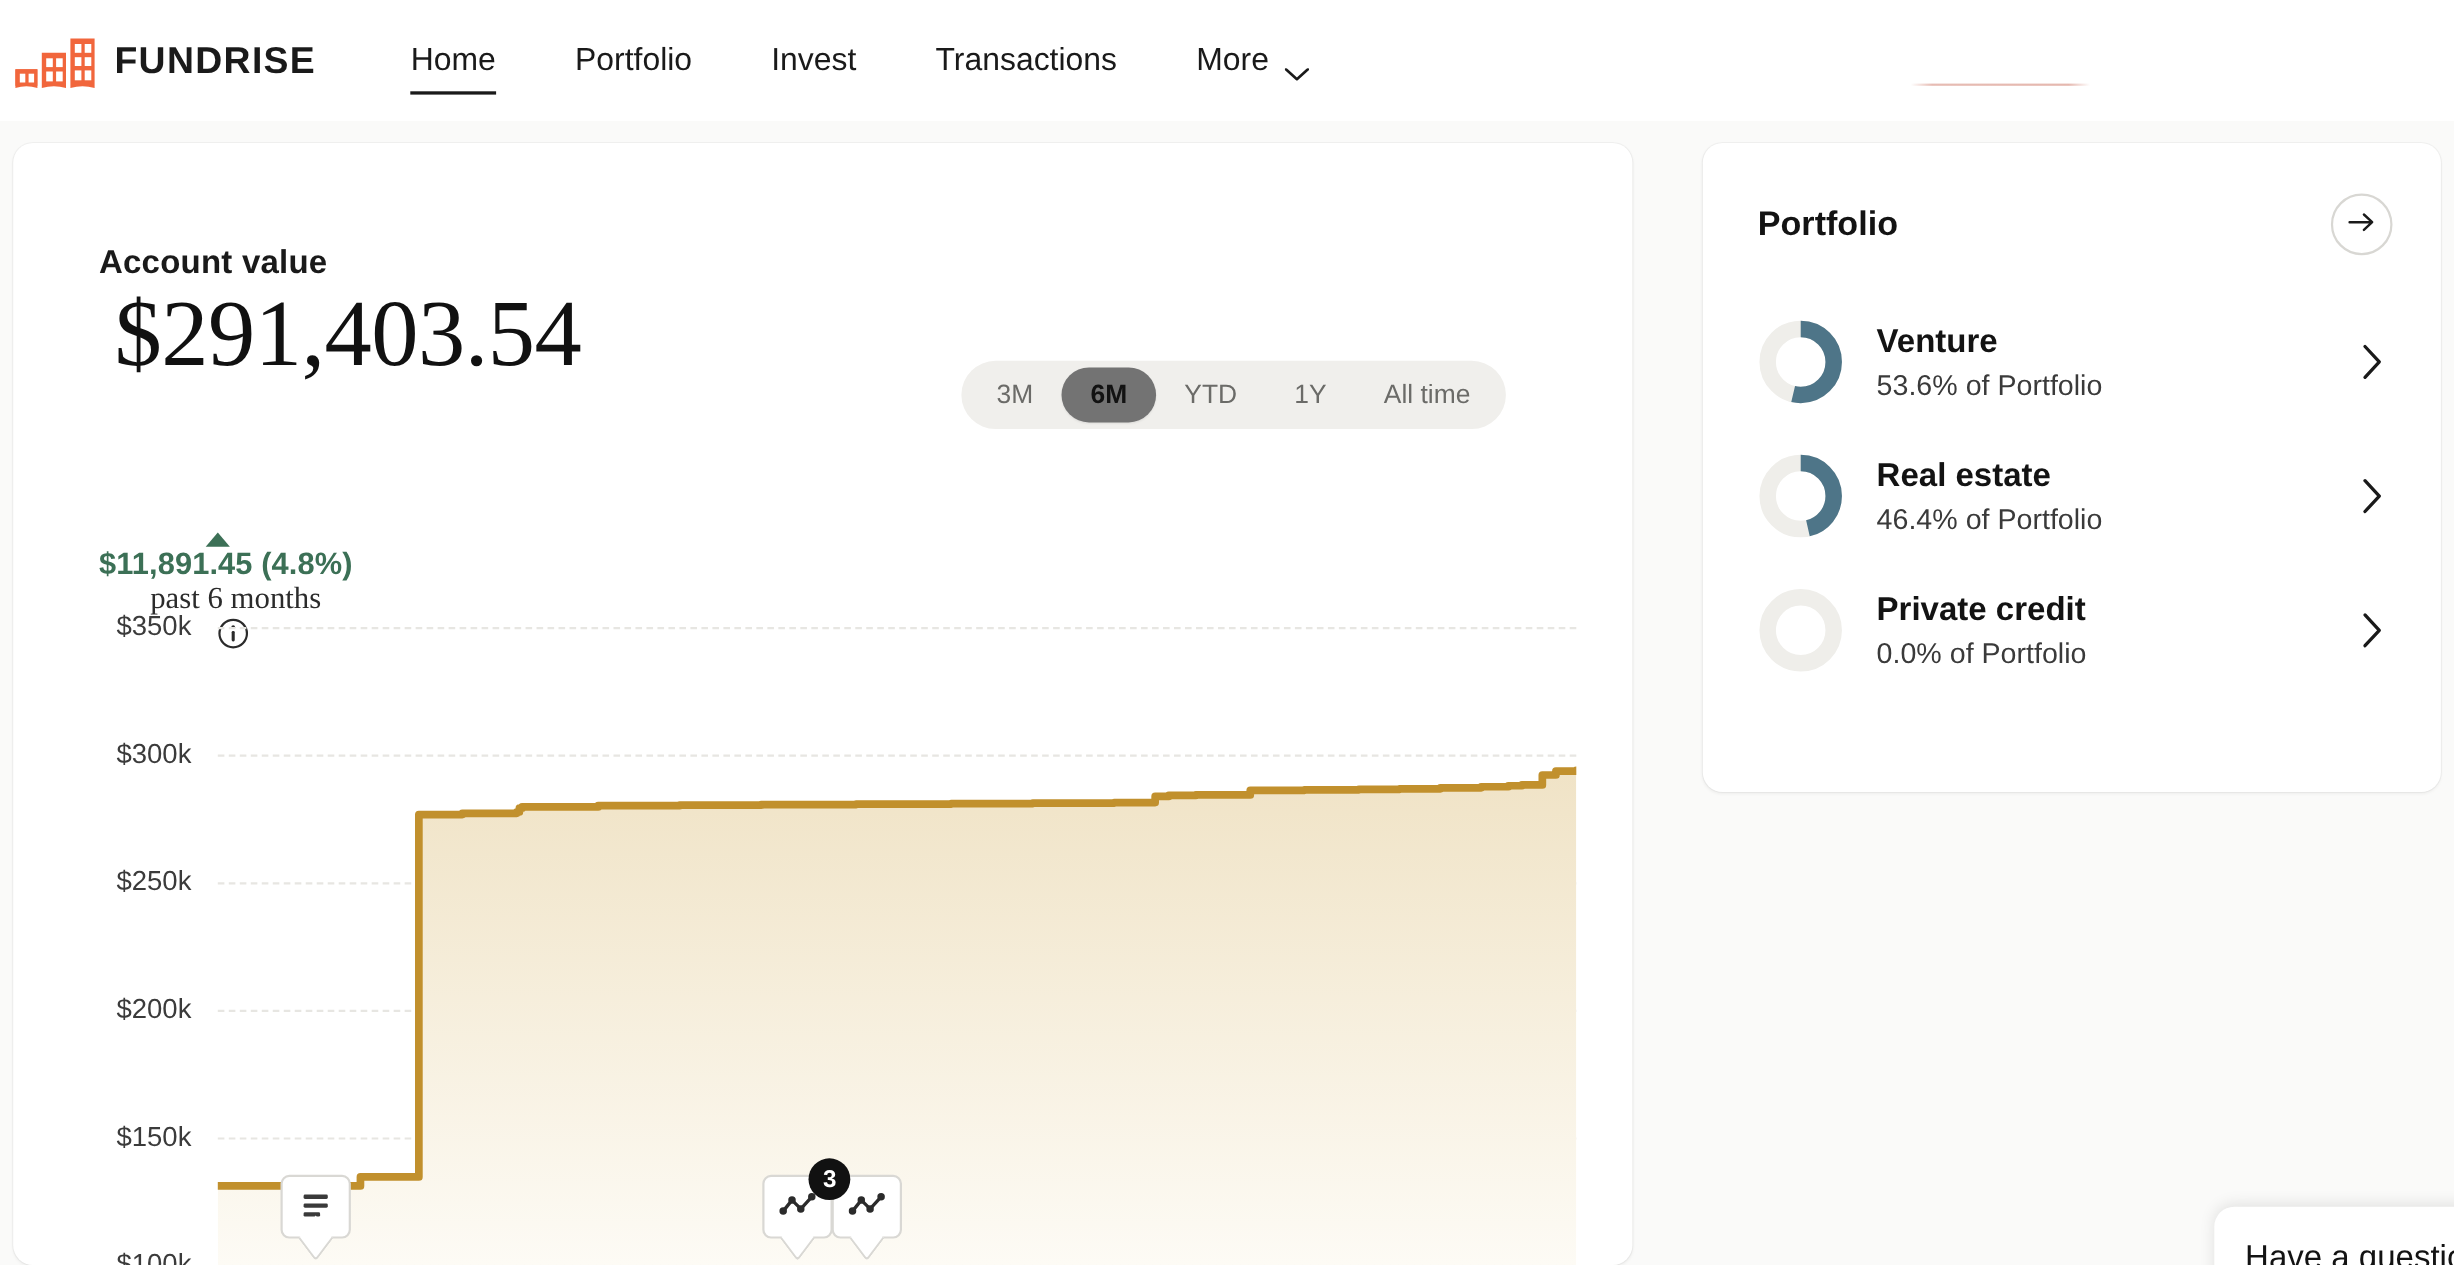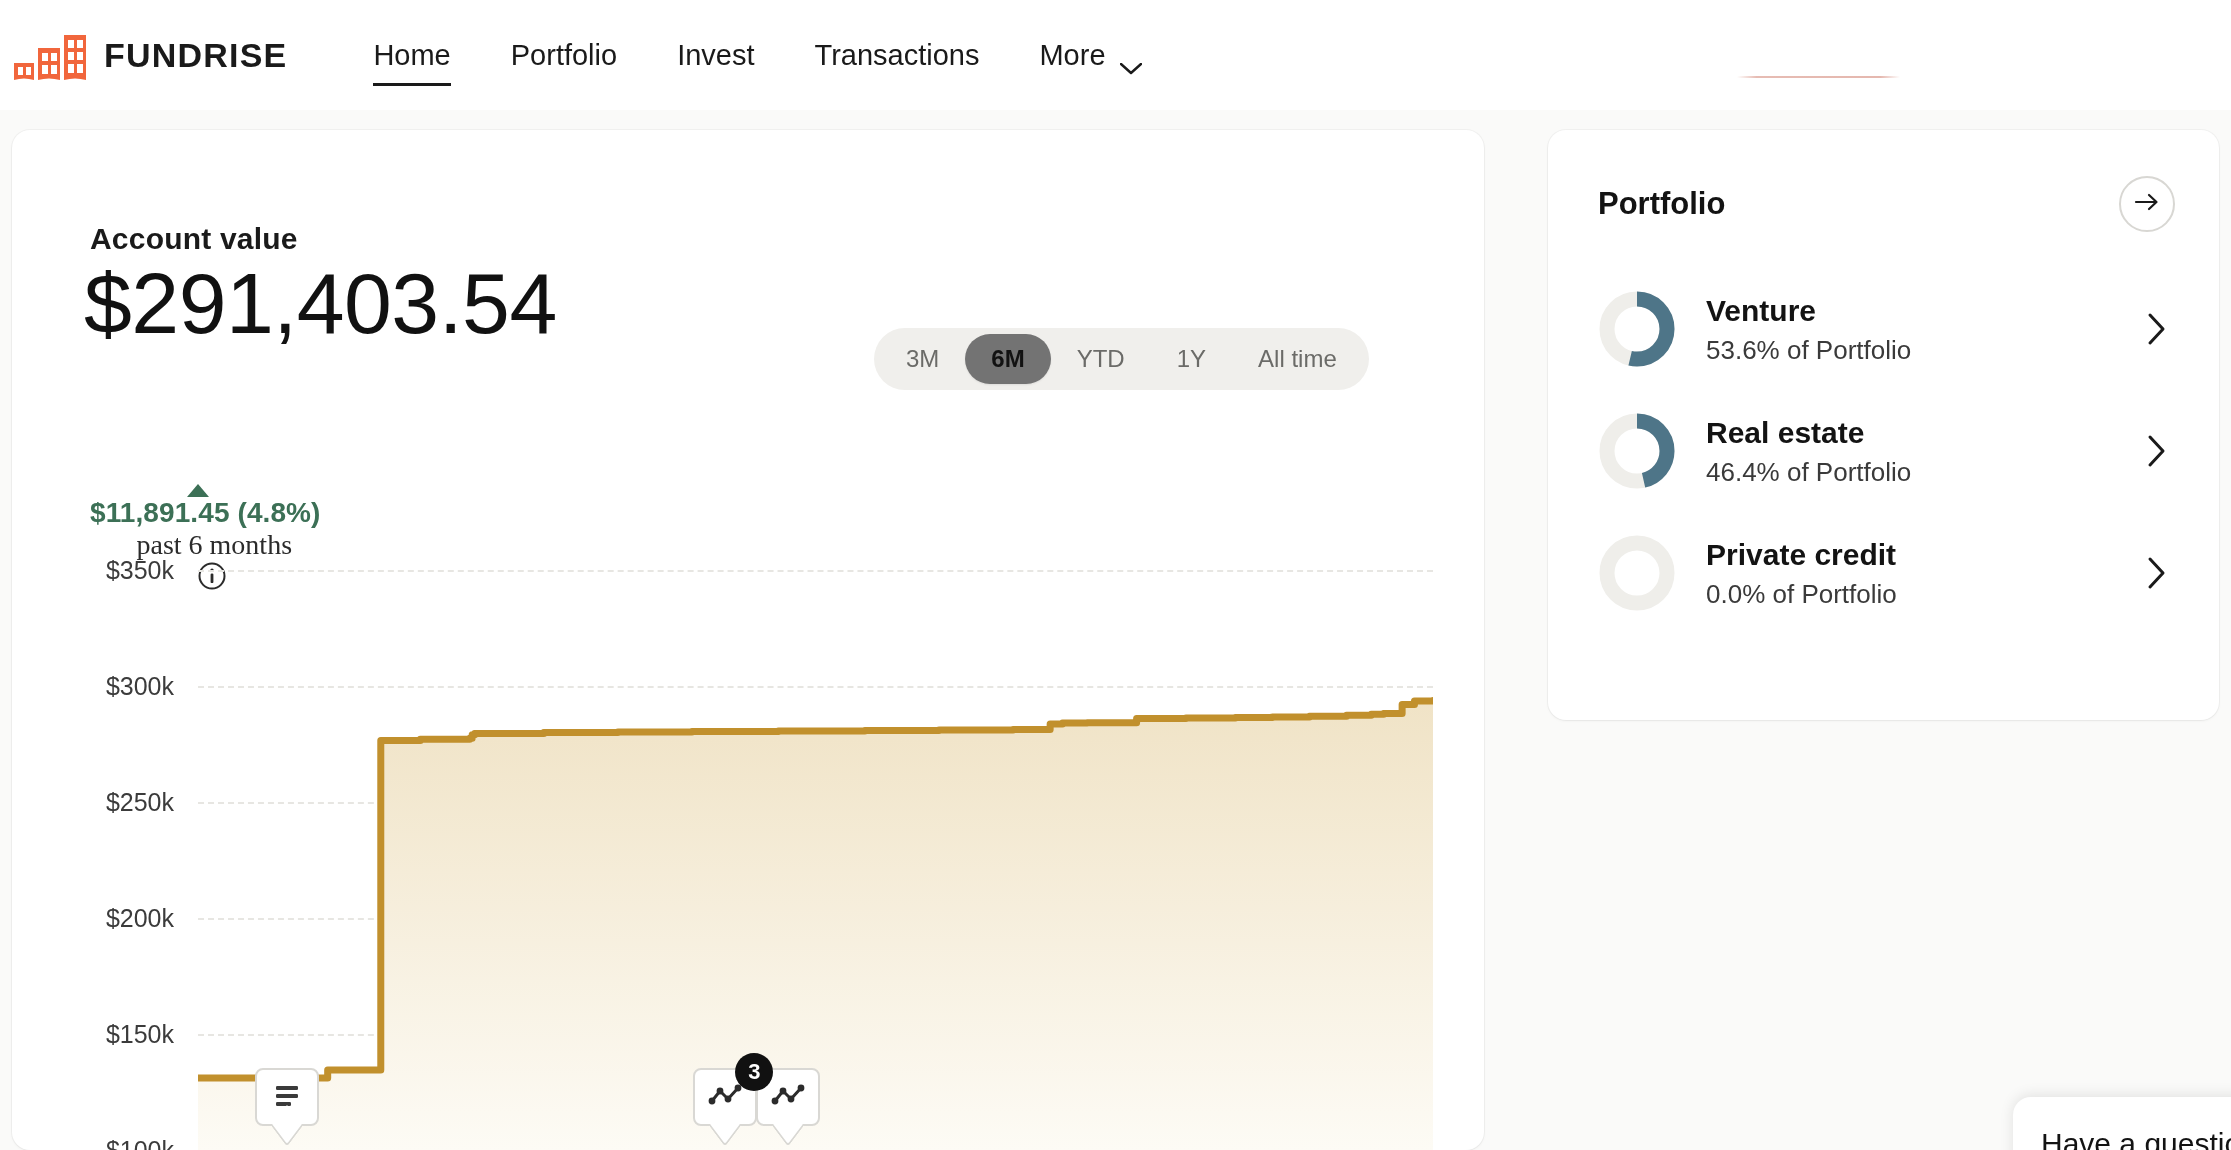--- a/index.html
+++ b/index.html
@@ -45,21 +45,21 @@
     font-weight: 700;
     letter-spacing: 1.2px;
     color: #1A1A1A;
     font-family: "Liberation Sans", sans-serif;
   }
 
   .nav {
     display: flex;
     align-items: center;
     margin-left: 56px;
-    gap: 0;
+    gap: 12px;
   }
 
   .nav-item {
     font-size: 29px;
     color: #1A1A1A;
     padding: 6px 30px;
     position: relative;
     cursor: pointer;
     white-space: nowrap;
     font-family: "Liberation Sans", sans-serif;
@@ -125,22 +125,22 @@
     position: absolute;
     left: 78px; top: 92px;
     font-size: 30px;
     font-weight: 700;
     color: #1A1A1A;
     letter-spacing: .2px;
   }
 
   .acct-value {
     position: absolute;
-    left: 72px; top: 125px;
-    font-family: Liberation Sans, sans-serif;
+    left: 92px; top: 125px;
+    font-family: Liberation Serif, serif;
     font-size: 86px;
     line-height: 1.12;
     color: #111111;
     letter-spacing: -0.5px;
   }
 
   .acct-change {
     position: absolute;
     left: 78px; top: 352px;
     display: flex;

